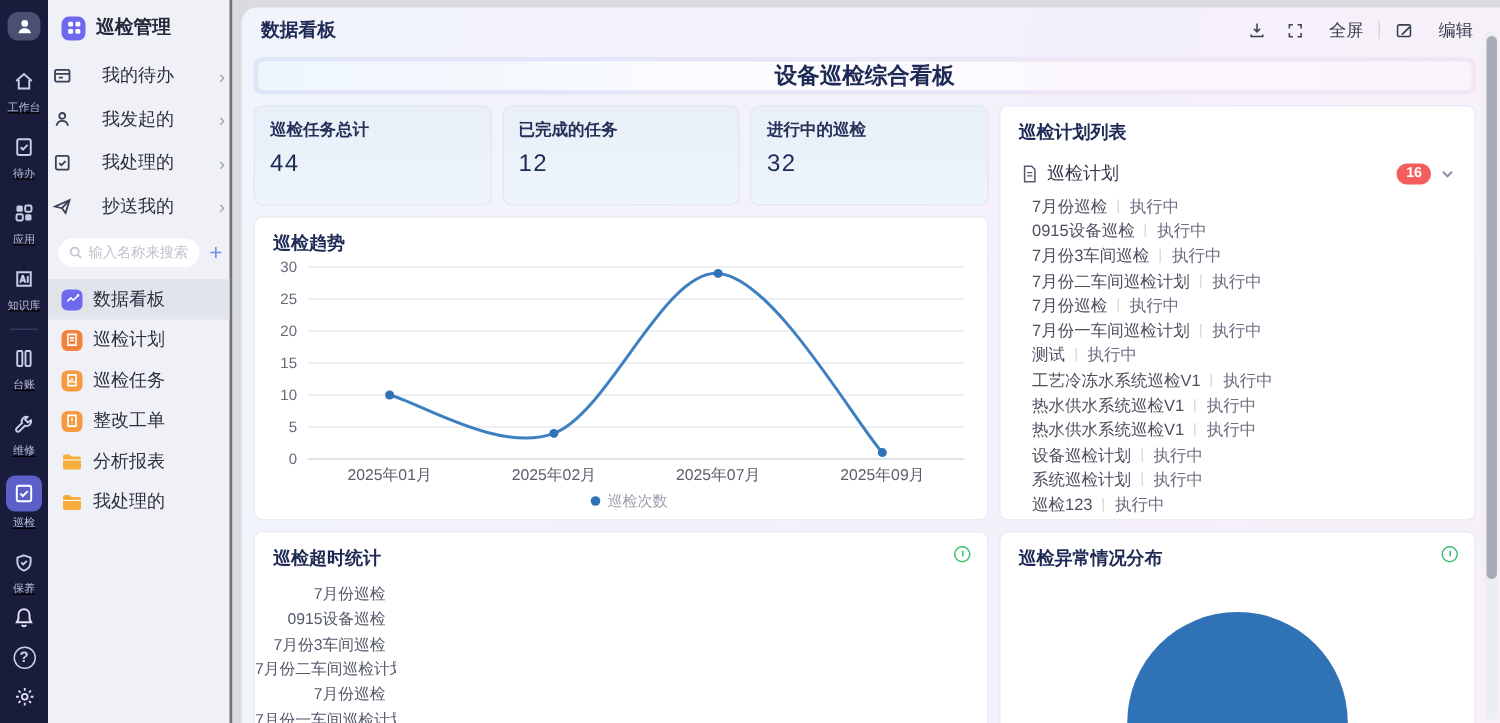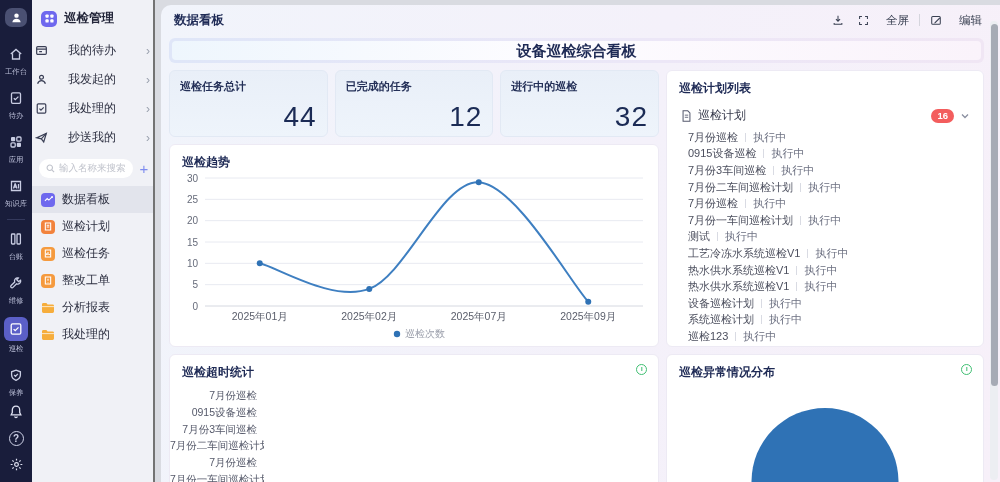--- a/index.html
+++ b/index.html
@@ -2,21 +2,21 @@
 <html><head>
 <meta charset="utf-8">
 <style>
   * { margin:0; padding:0; box-sizing:border-box; }
   html,body { width:1000px; height:482px; overflow:hidden; }
   body { font-family:"Liberation Sans","DejaVu Sans",sans-serif; display:flex; background:#d9dbe1; }
 
   
   .rail { width:32px; flex-shrink:0; background:#191d3b; display:flex; flex-direction:column; align-items:center; }
   .avatar { width:22px; height:22px; border-radius:7px; background:#4a5072; margin-top:8px; display:flex; align-items:center; justify-content:center; cursor:pointer; }
-  .rail-items { margin-top:12px; display:flex; flex-direction:column; align-items:center; }
+  .rail-items { margin-top:12px; display:flex; flex-direction:column; align-items:center;text-decoration:underline; }
   .rail-item { width:32px; padding:5px 0 6px; display:flex; flex-direction:column; align-items:center; gap:2px; cursor:pointer; }
   .ric { width:20px; height:20px; border-radius:6px; display:flex; align-items:center; justify-content:center; }
   .rail-item.active .ric { background:#5b5fc7; width:24px; height:24px; }
   .rlb { font-size:8px; color:#b9bdd6; white-space:nowrap; transform:scale(.92); }
   .rail-divider { width:18px; height:1px; background:#34395c; margin:4px 0; }
   .rail-bottom { margin-top:auto; display:flex; flex-direction:column; align-items:center; gap:11px; padding-bottom:10px; }
   .rail-bottom .rbi { cursor:pointer; display:flex; }
   .help-circle { width:15px; height:15px; border:1.3px solid #cfd3e8; border-radius:50%; color:#cfd3e8; font-size:10px; font-weight:bold; display:flex; align-items:center; justify-content:center; }
 
   
@@ -51,21 +51,21 @@
   .banner { border-radius:6px; padding:3px; background:linear-gradient(90deg,#dfe6f8 0%,#ece7f7 60%,#f0e6f4 100%); }
   .banner-inner { border-radius:4px; background:linear-gradient(90deg,#eef6fd 0%,#fdfcff 45%,#faf3fb 100%);
                   text-align:center; font-size:15px; font-weight:bold; color:#1e2a55; height:19px; line-height:19px; }
   .cols { display:flex; gap:7px; margin-top:7px; align-items:flex-start; }
   .col-left { width:490px; flex-shrink:0; display:flex; flex-direction:column; gap:7px; }
   .col-right { flex:1; min-width:0; display:flex; flex-direction:column; gap:7px; }
 
   .stats-row { display:flex; gap:7px; height:67px; }
   .stat-card { flex:1; border-radius:6px; border:1px solid #e2e9f4; background:linear-gradient(180deg,#e9eff8 0%,#eef4fb 100%); padding:8px 10px; }
   .stat-label { font-size:11px; font-weight:bold; color:#243058; }
-  .stat-value { text-align:right; font-size:28px; color:#1b2b55; margin-top:7px; letter-spacing:1px; }
+  .stat-value { text-align:left; font-size:16px; color:#1b2b55; margin-top:7px; letter-spacing:1px; }
 
   .panel { background:#fff; border:1px solid #edeaf4; border-radius:6px; position:relative; overflow:hidden; }
   .panel-title { font-size:12px; font-weight:bold; color:#1e2a55; padding:9px 12px 0; }
   .trend-panel { height:203px; }
   .overtime-panel { height:200px; }
   .plan-panel { height:277px; }
   .anomaly-panel { height:200px; }
 
   .power-icon { position:absolute; top:9px; right:11px; width:11px; height:11px; border:1.3px solid #3fbf72; border-radius:50%; }
   .power-icon::after { content:''; position:absolute; left:50%; top:1.5px; width:1.4px; height:4px; background:#3fbf72; transform:translateX(-50%); }

